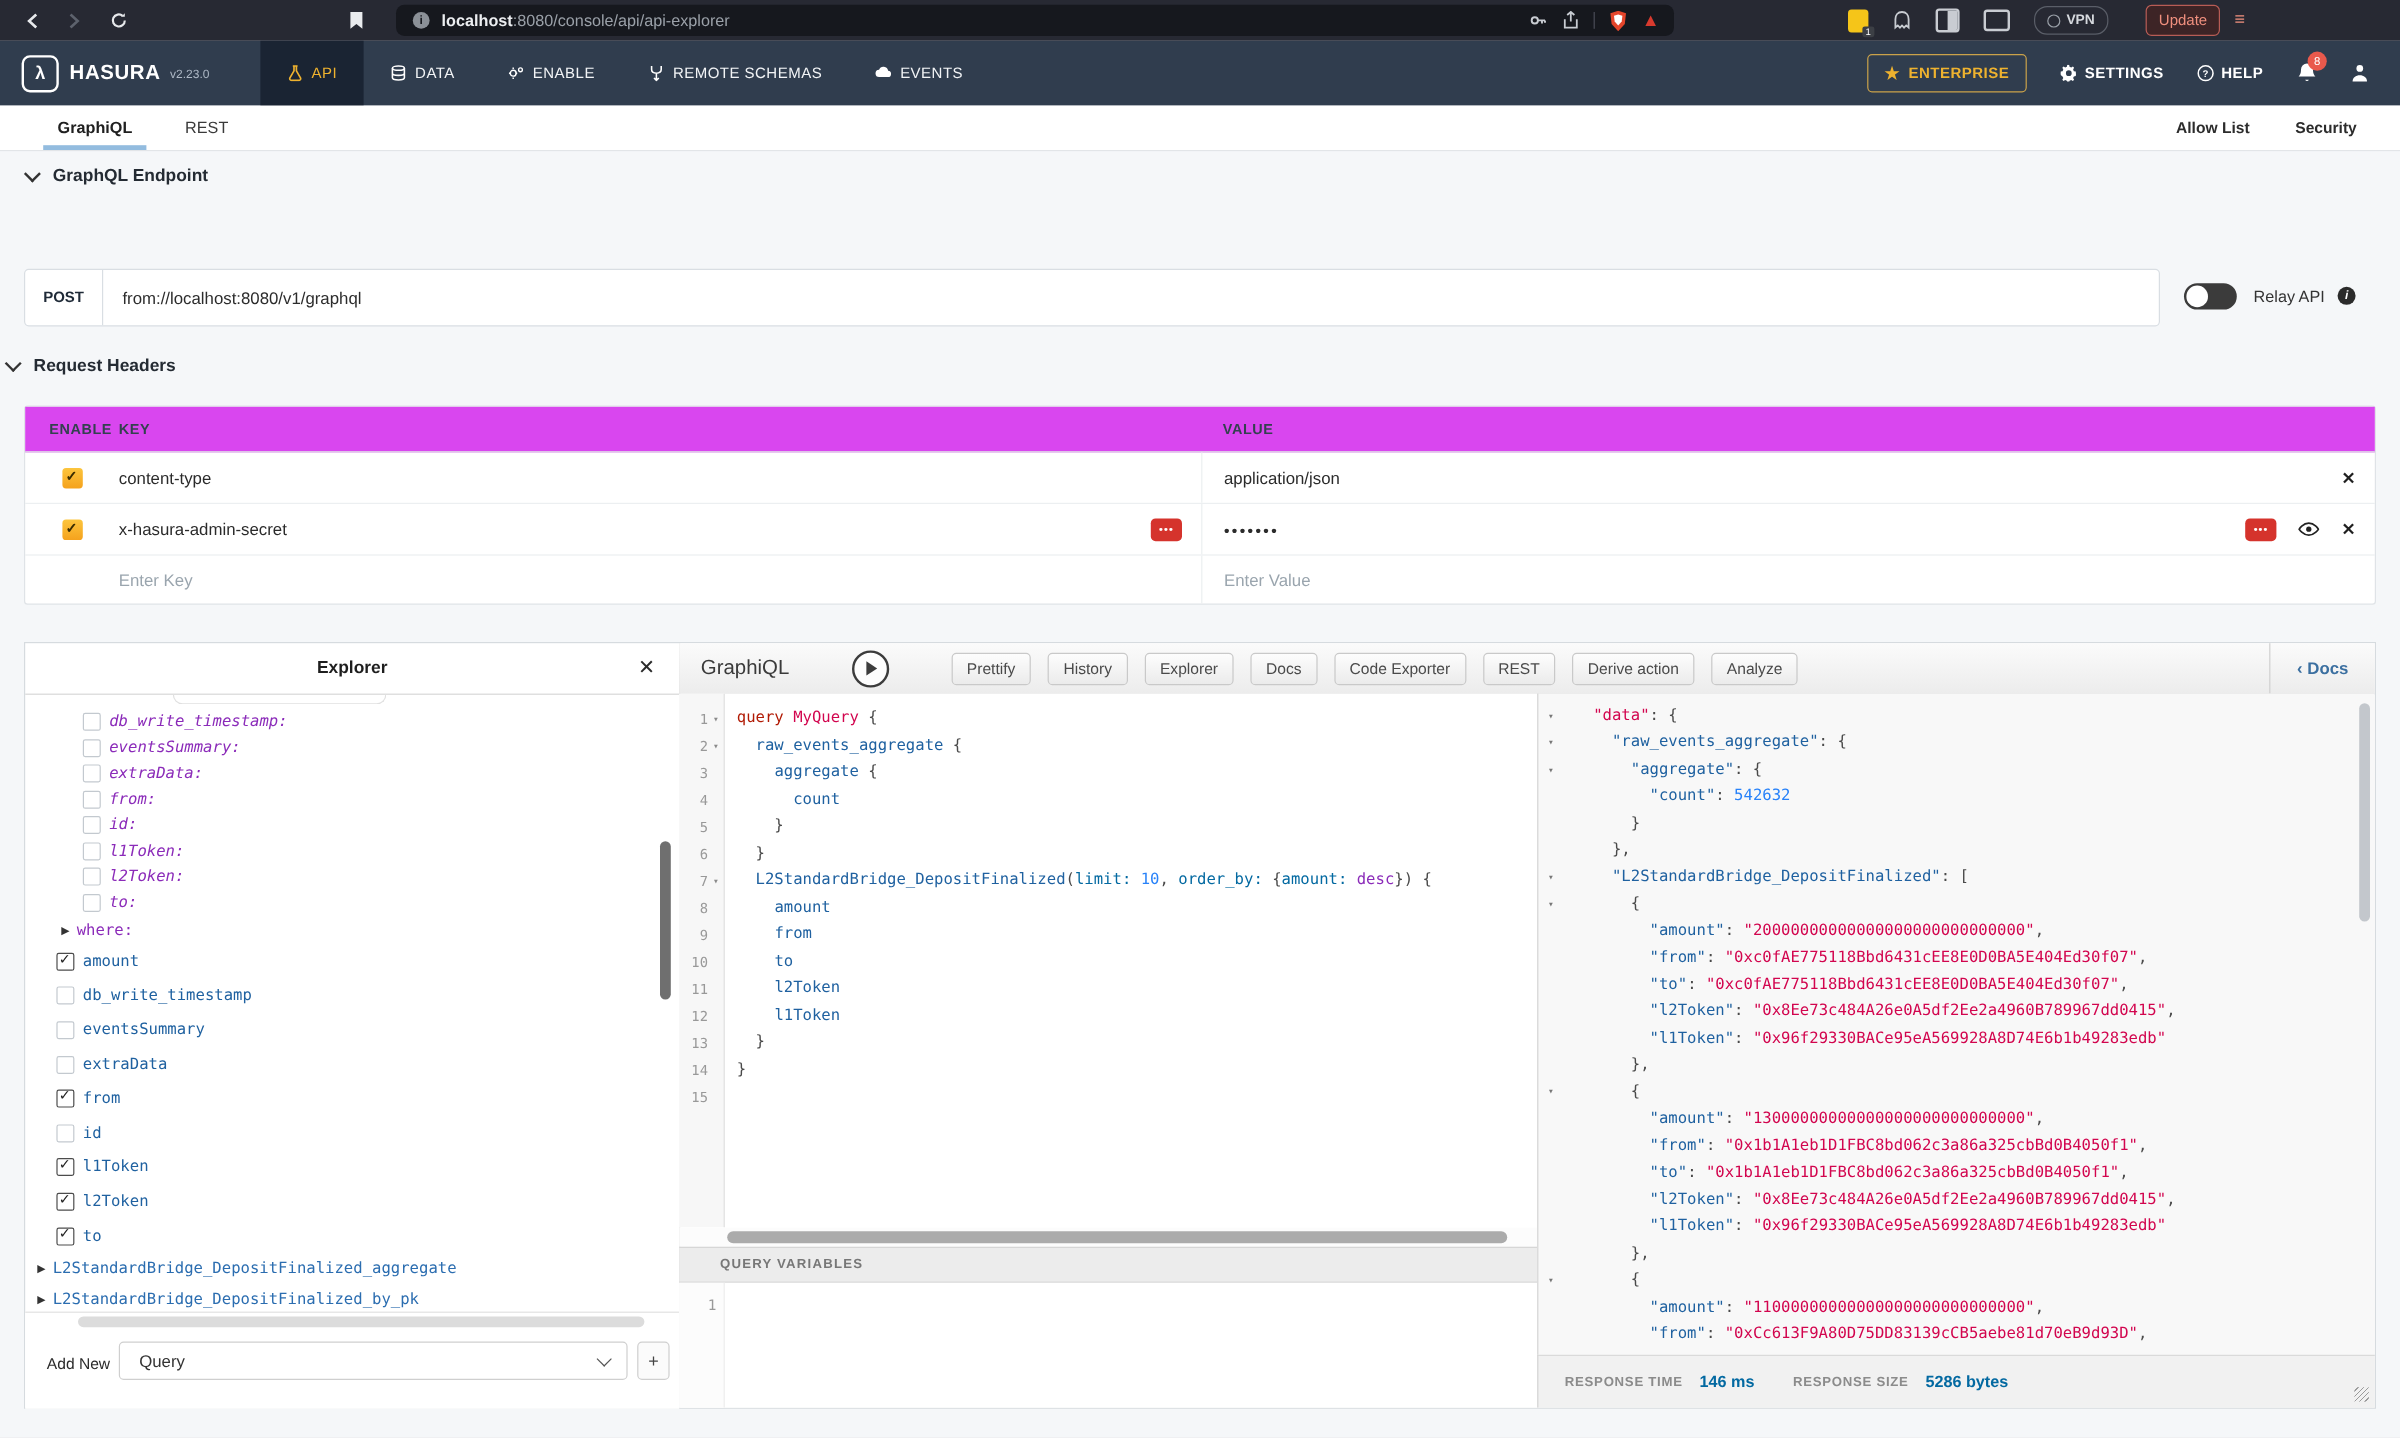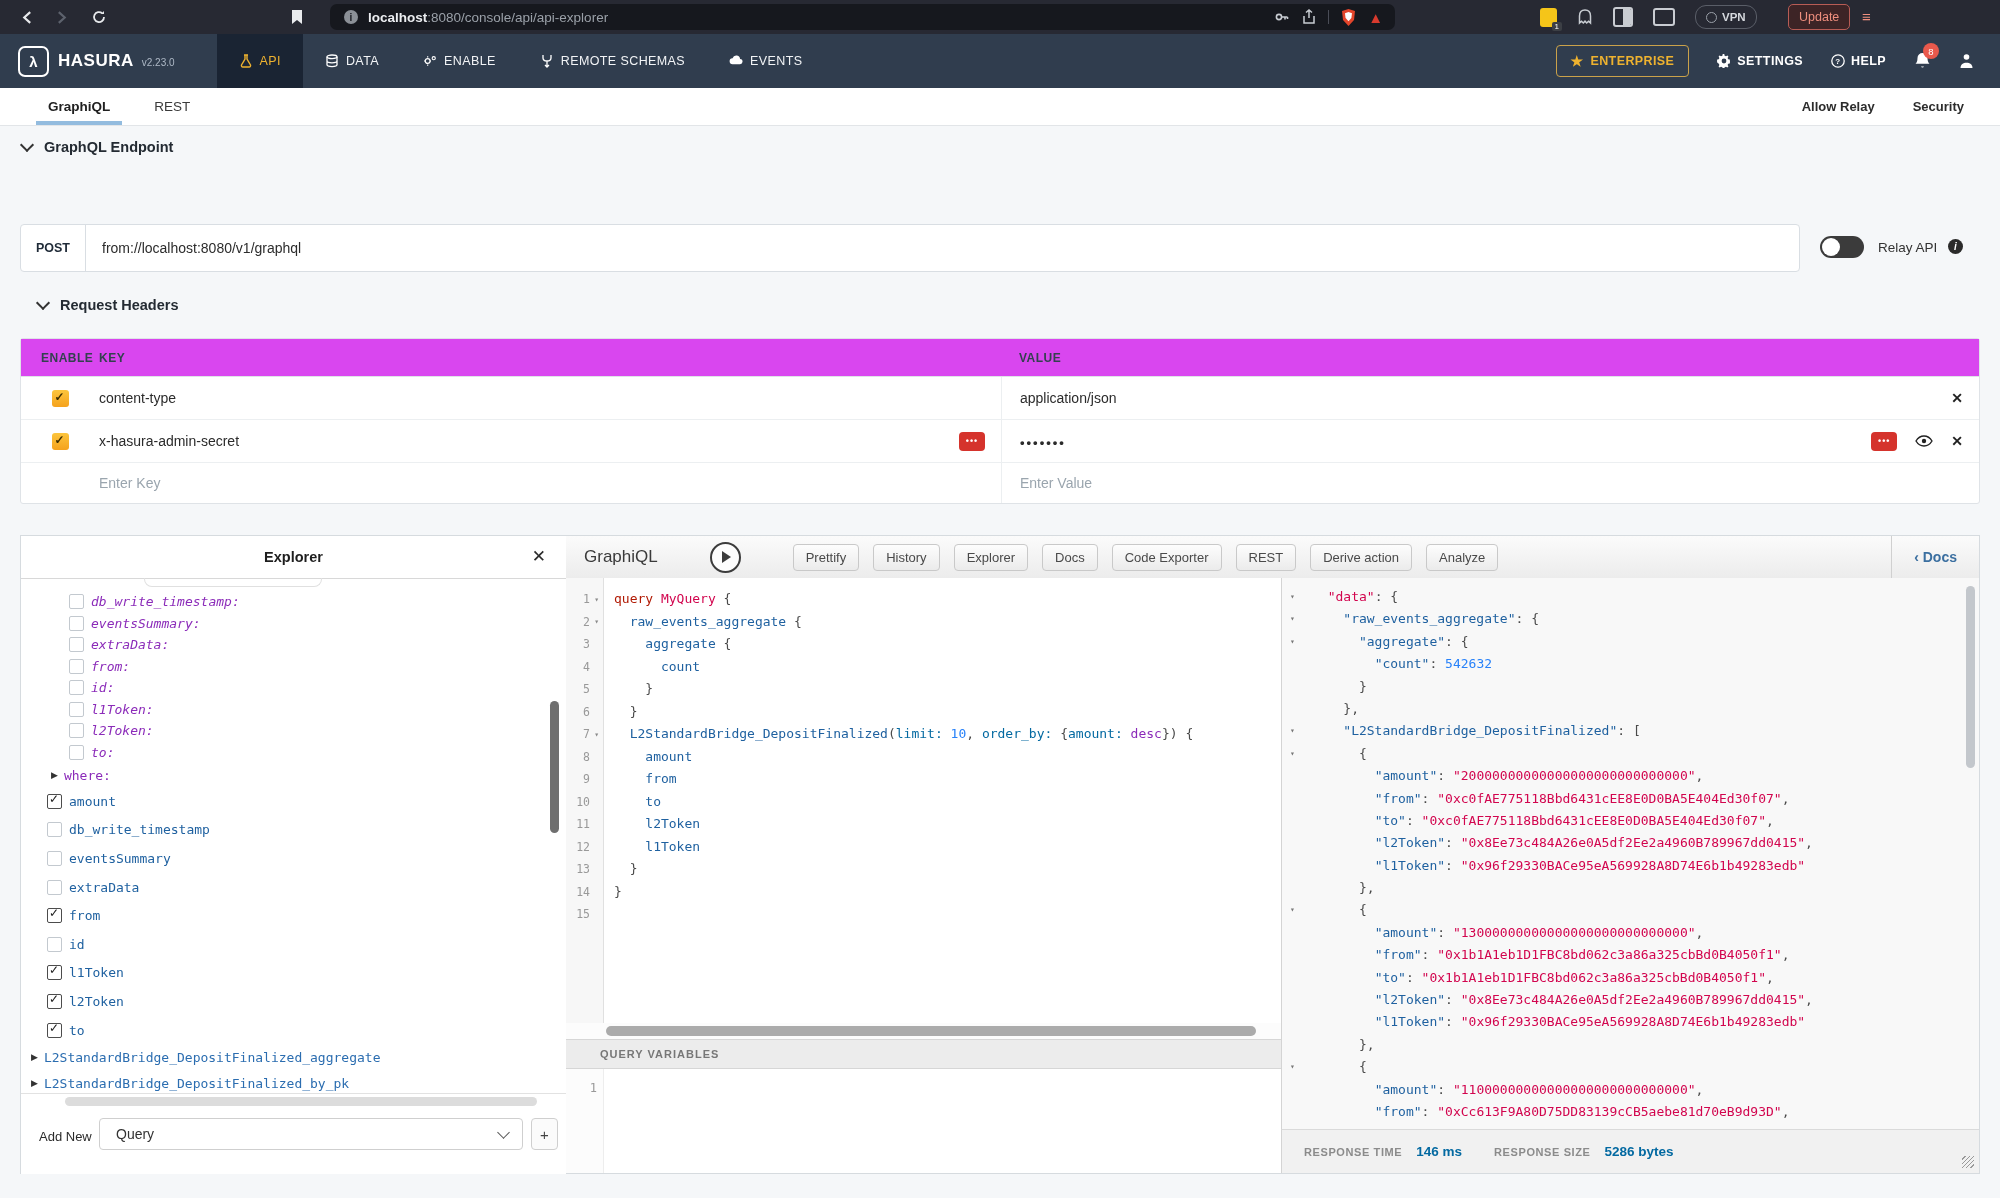--- a/index.html
+++ b/index.html
@@ -56,21 +56,21 @@
     display:flex;align-items:center;}
   .sub-tab{position:relative;height:37px;display:flex;align-items:center;padding:0 22px;font-size:13.5px;color:#3a3a3a;}
   .sub-tab.active{font-weight:bold;color:#202020;}
   .sub-tab.active::after{content:"";position:absolute;left:10px;right:10px;bottom:0;height:4px;background:#93bcdf;}
   #sub-right{margin-left:auto;display:flex;gap:38px;padding-right:36px;font-size:13px;font-weight:bold;color:#2c2c2c;}
 
   
   .section-label{display:flex;align-items:center;gap:12px;font-size:14.5px;font-weight:bold;color:#242b33;}
   .chev{width:8px;height:8px;border-left:2px solid #333;border-bottom:2px solid #333;transform:rotate(-45deg);margin-top:-4px;}
   #endpoint-label{left:22px;top:139px;}
-  #headers-label{left:38px;top:297px;}
+  #headers-label{left:6px;top:297px;}
 
   #endpoint-row{left:20px;top:224px;width:1778px;height:46px;background:#fff;border:1px solid #d9dee3;border-radius:4px;
     display:flex;align-items:stretch;}
   #post-cell{width:64px;border-right:1px solid #d9dee3;display:flex;align-items:center;justify-content:center;
     font-size:12.5px;font-weight:bold;color:#1f2a37;}
   #endpoint-url{flex:1;display:flex;align-items:center;padding-left:16px;font-size:14px;color:#2c2c2c;}
   #relay-toggle{left:1820px;top:236px;width:44px;height:22px;border-radius:11px;background:#3b3b3b;position:absolute;}
   #relay-toggle .knob{position:absolute;left:2px;top:2px;width:18px;height:18px;border-radius:50%;background:#fff;}
   #relay-label{left:1878px;top:240px;font-size:13.5px;color:#333;}
   #relay-info{left:1948px;top:239px;width:15px;height:15px;border-radius:50%;background:#2b2b2b;color:#fff;
@@ -355,21 +355,21 @@
             </svg>
         </span>
       </div>
     </div>
   </div>
 
   <div id="subheader" class="abs">
     <div class="sub-tab active" style="margin-left:26px">GraphiQL</div>
     <div class="sub-tab">REST</div>
     <div id="sub-right">
-      <span>Allow Relay</span>
+      <span>Allow List</span>
       <span>Security</span>
     </div>
   </div>
 
   <div id="endpoint-label" class="abs section-label">
     <span class="chev"></span>
     <span>GraphQL Endpoint</span>
   </div>
   <div id="endpoint-row" class="abs">
     <div id="post-cell">POST</div>

